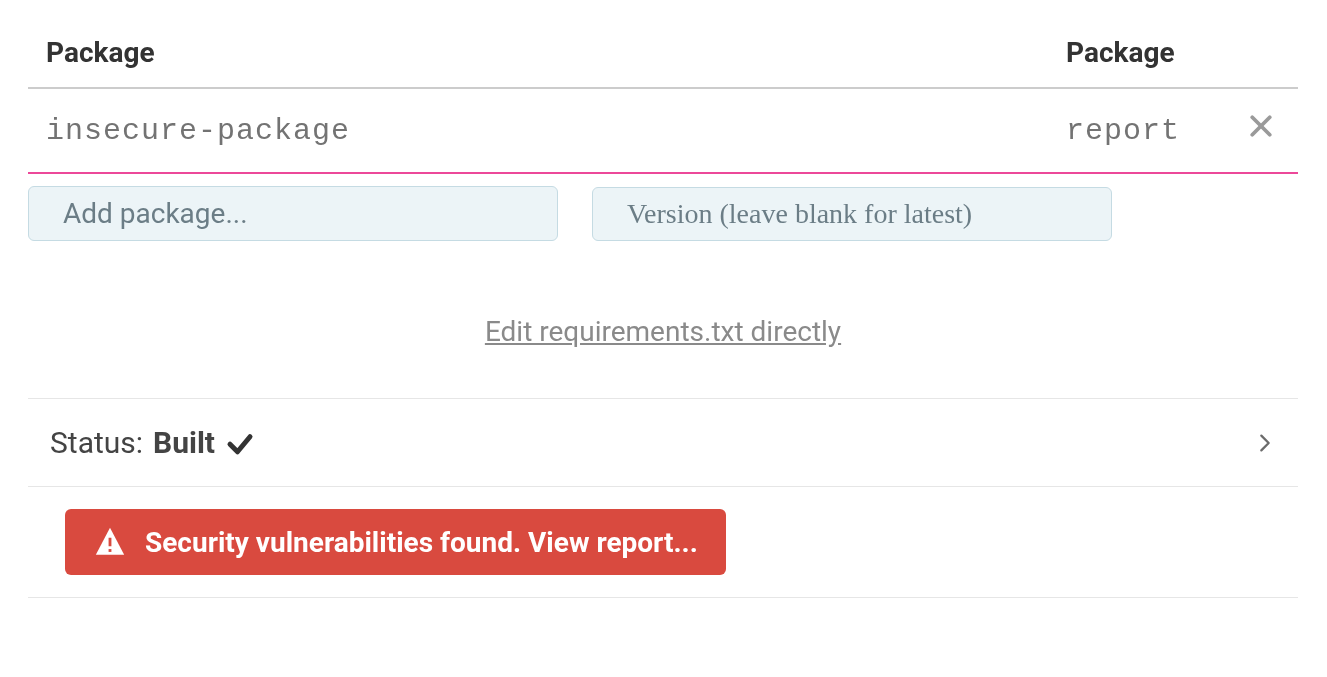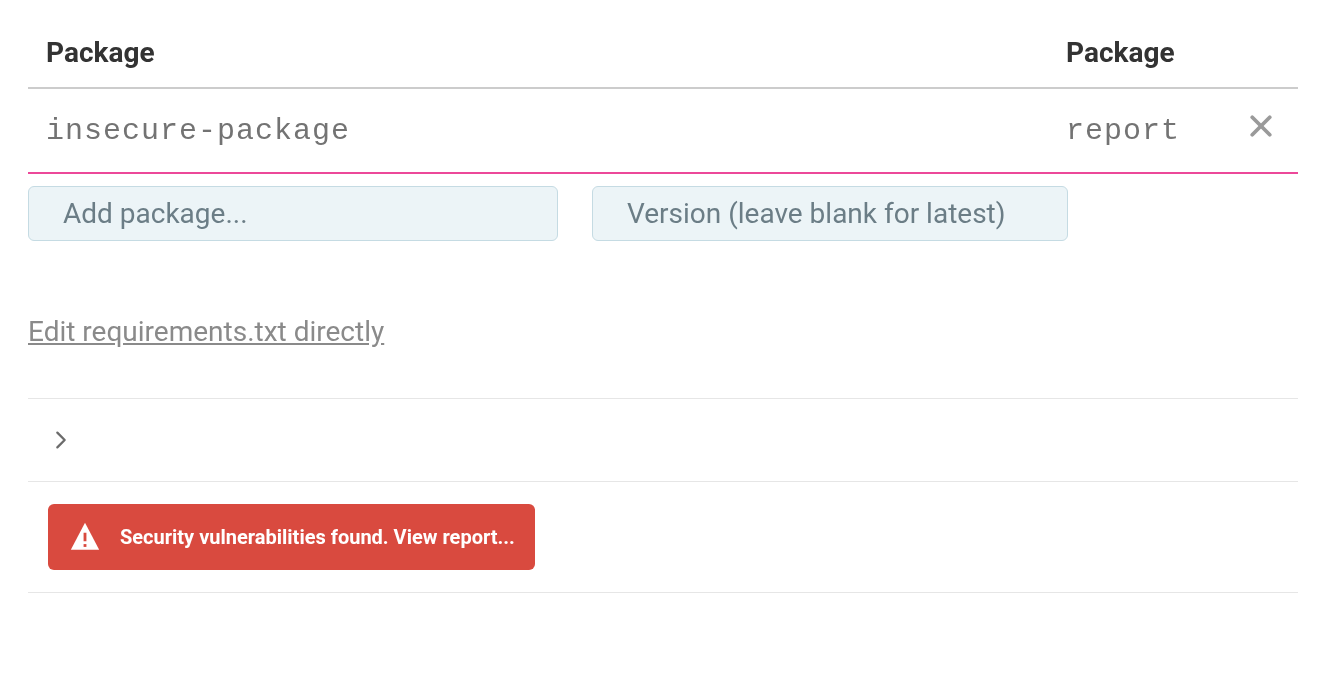--- a/index.html
+++ b/index.html
@@ -52,23 +52,23 @@
     border: 1px solid #c5dbe3;
     border-radius: 6px;
     font-size: 28px;
     color: #6b7d86;
     padding: 10px 34px;
     font-family: inherit;
     outline: none;
   }
   .inp::placeholder { color: #6b7d86; }
   .inp.pkginp { width: 530px; }
-  .inp.verinp { width: 476px; margin-left: 30px; }
+  .inp.verinp { width: 520px; margin-left: 30px; font-family: Liberation Serif, serif; }
   .editlink {
-    text-align: left;
+    text-align: center;
     margin-top: 74px;
     margin-bottom: 50px;
   }
   .editlink a {
     font-size: 28px;
     color: #8a8a8a;
     text-decoration: underline;
     cursor: pointer;
   }
   .statusbar {
@@ -96,26 +96,27 @@
     padding: 22px 20px;
     border-bottom: 1px solid #e6e6e6;
   }
   .alertbtn {
     display: inline-flex;
     align-items: center;
     gap: 18px;
     background: #d94a3f;
     color: #fff;
     font-weight: 700;
-    font-size: 20px;
-    padding: 16px 20px;
+    font-size: 28px;
+    padding: 16px 28px;
     border-radius: 6px;
     border: none;
     cursor: pointer;
     font-family: inherit;
+    margin-left: 17px;
   }
   .warn { width: 34px; height: 34px; color: #fff; }
 </style>
 </head>
 <body>
 
 <div class="container">
 
   <table class="pkg">
     <thead>
@@ -145,20 +146,29 @@
         </td>
       </tr>
     </tbody>
   </table>
 
   <div class="editlink">
     <a>Edit requirements.txt directly</a>
   </div>
 
   <div class="statusbar">
+    <div class="left">
+      <span class="lbl">Status: </span>
+      <span class="val">Built</span>
+      <span class="check">
+        <svg viewBox="0 0 24 24" fill="none" stroke="currentColor" stroke-width="4" stroke-linecap="round" stroke-linejoin="round">
+          <polyline points="4 13 10 19 20 7"></polyline>
+        </svg>
+      </span>
+    </div>
     <span class="chev">
       <svg viewBox="0 0 24 24" fill="none" stroke="currentColor" stroke-width="2.5" stroke-linecap="round" stroke-linejoin="round">
         <polyline points="8 4 16 12 8 20"></polyline>
       </svg>
     </span>
   </div>
 
   <div class="alertrow">
     <button class="alertbtn">
       <span class="warn">

